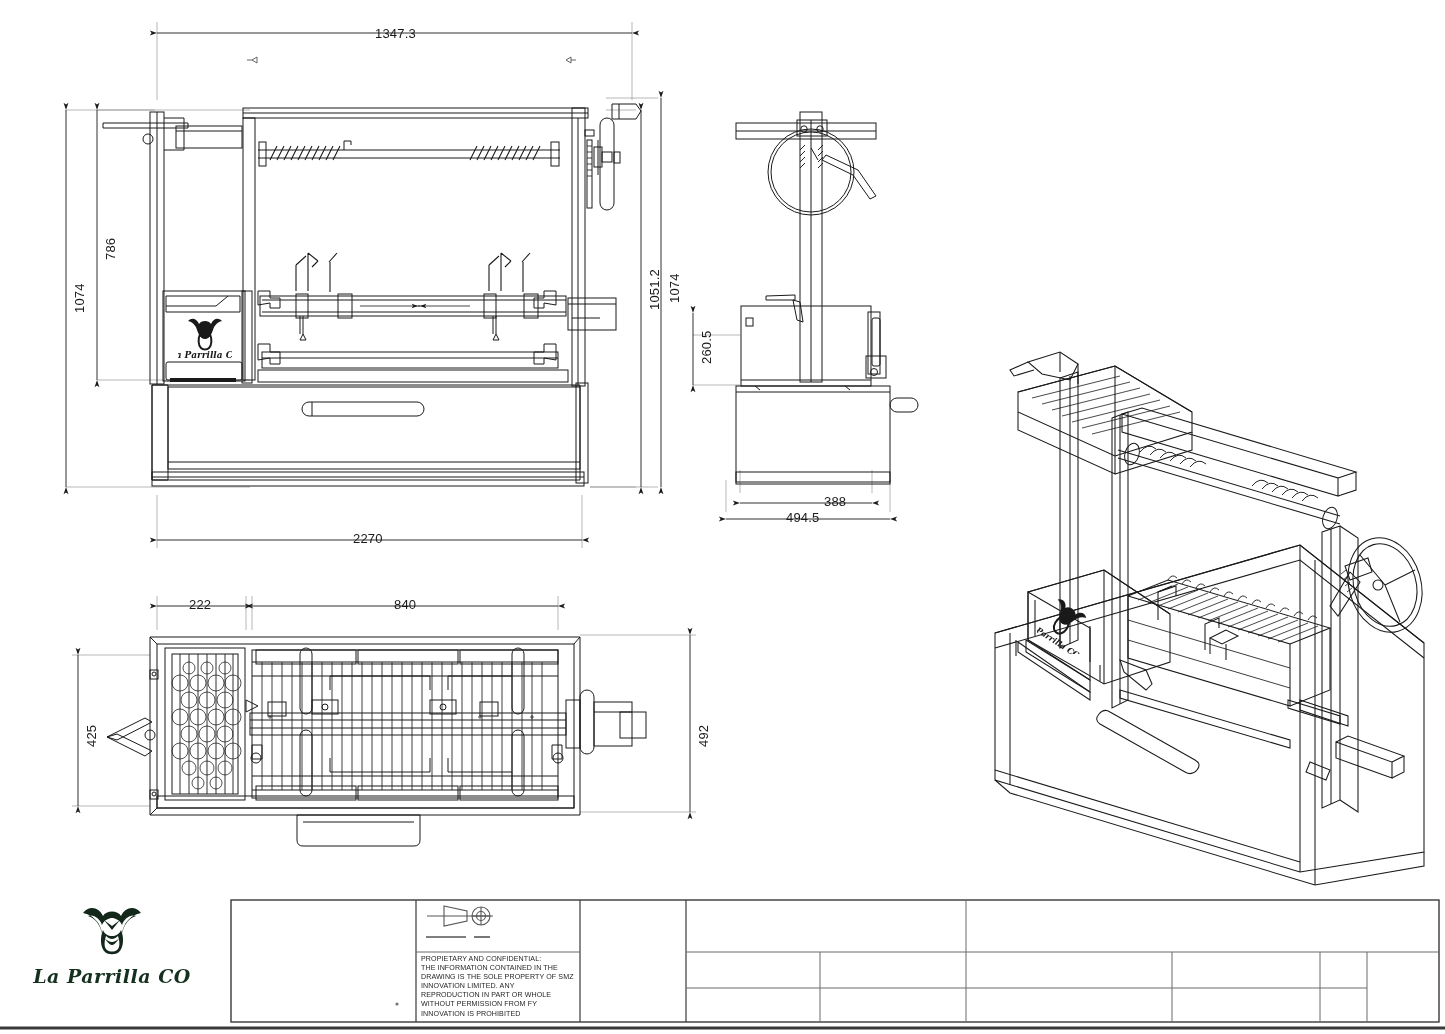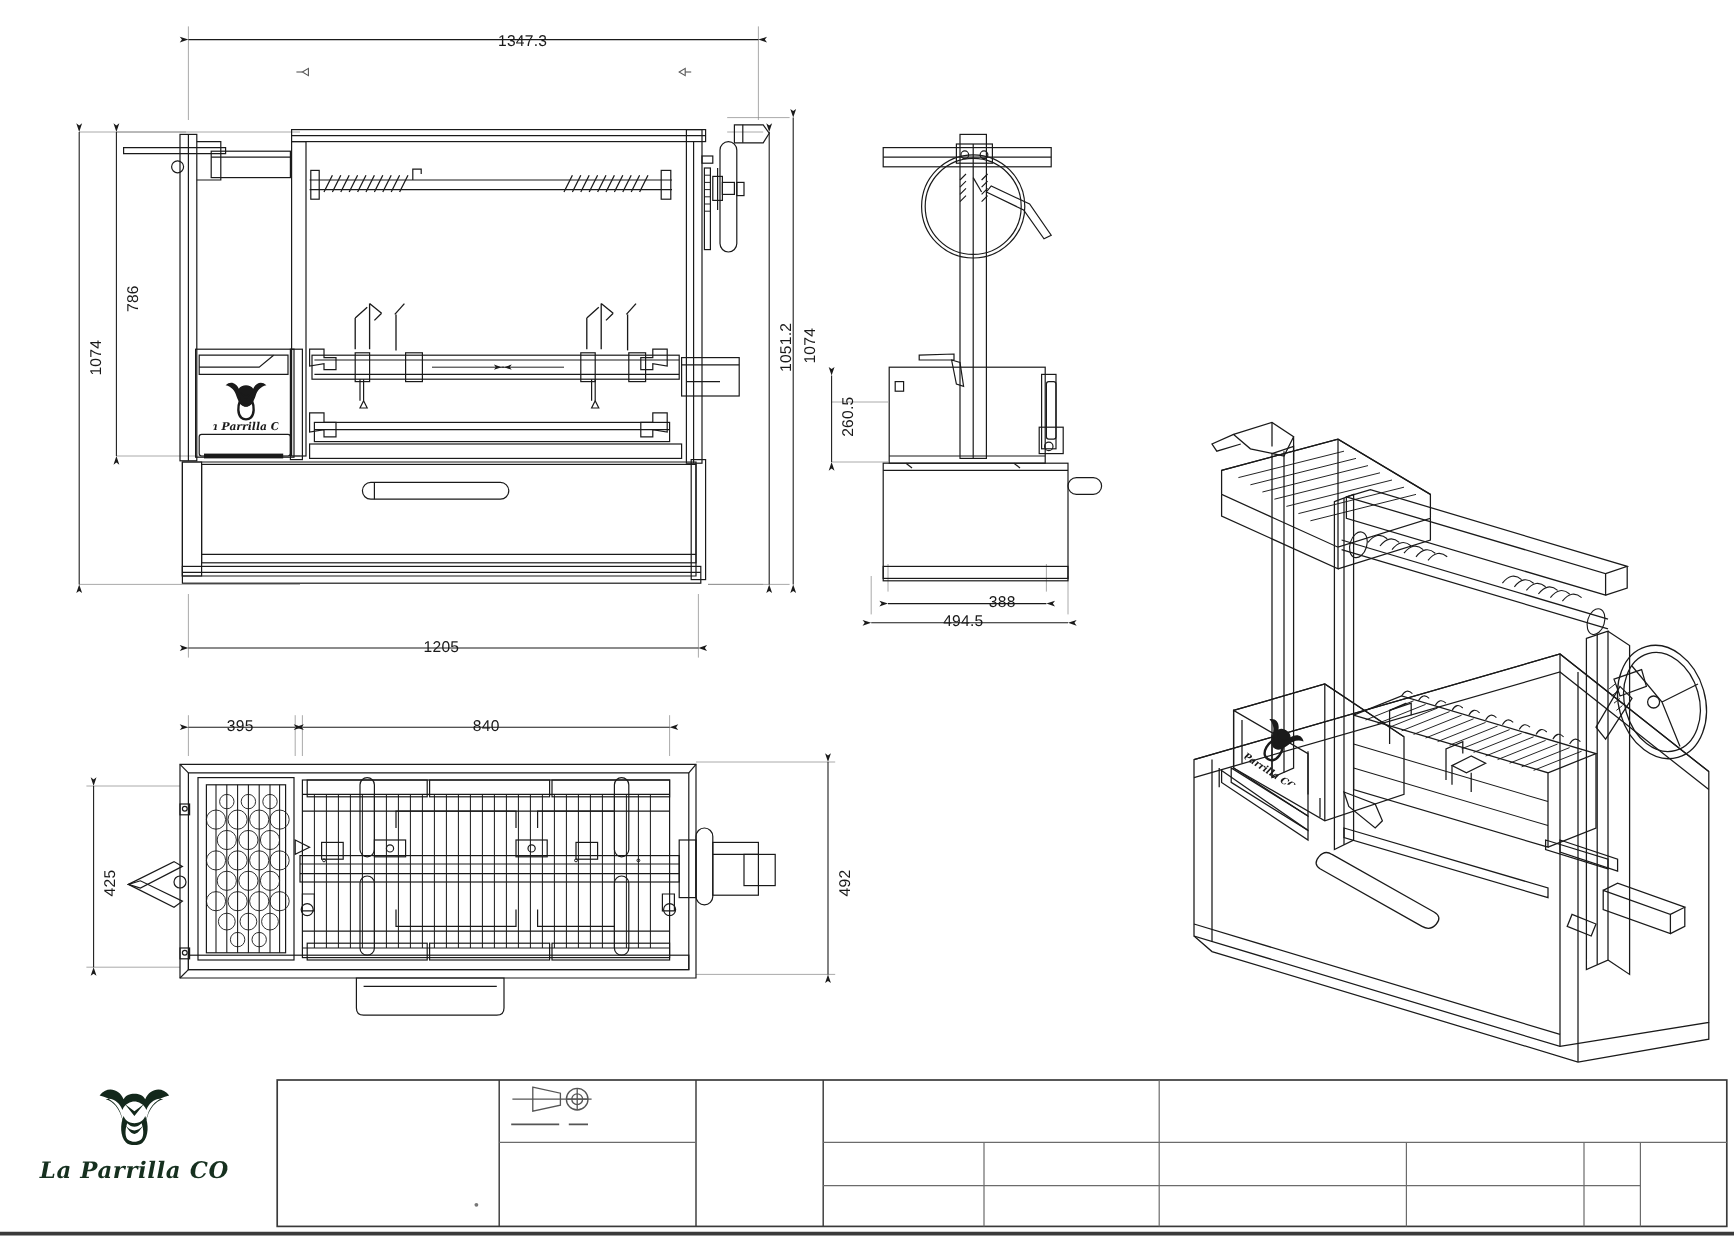--- a/index.html
+++ b/index.html
@@ -567,32 +567,32 @@
         <path d="M1300,700 L1348,716 L1348,726 L1300,710 Z"></path>
         <path d="M1336,742 L1392,762 L1392,778 L1336,758 Z"></path>
         <path d="M1336,742 L1348,736 L1404,756 L1392,762"></path>
         <path d="M1404,756 L1404,772 L1392,778"></path>
 
         <path d="M1310,762 L1330,770 L1326,780 L1306,772 Z"></path>
       </g>
     </g>
   </svg>
 
-  <div class="dimtext" style="left:375px; top:26px;margin-left:40px;">1347.3</div>
+  <div class="dimtext" style="left:375px; top:26px;">1347.3</div>
   <div class="dimtext vert" style="left:103px; top:260px;">786</div>
   <div class="dimtext vert" style="left:72px; top:313px;">1074</div>
   <div class="dimtext vert" style="left:647px; top:310px;">1051.2</div>
   <div class="dimtext vert" style="left:667px; top:303px;">1074</div>
-  <div class="dimtext" style="left:353px; top:531px;">1205</div>
+  <div class="dimtext" style="left:353px; top:531px;">2270</div>
 
   <div class="dimtext vert" style="left:699px; top:364px;">260.5</div>
   <div class="dimtext" style="left:824px; top:494px;">388</div>
   <div class="dimtext" style="left:786px; top:510px;">494.5</div>
 
-  <div class="dimtext" style="left:189px; top:597px;">395</div>
+  <div class="dimtext" style="left:189px; top:597px;">222</div>
   <div class="dimtext" style="left:394px; top:597px;text-align:center;">840</div>
   <div class="dimtext vert" style="left:84px; top:747px;">425</div>
   <div class="dimtext vert" style="left:696px; top:747px;">492</div>
 
   <svg style="position:absolute; left:178px; top:312px; width:54px; height:48px;" viewBox="0 0 54 48">
     <g fill="#1a1a1a">
       <path d="M10,9 C14,5 19,7 21,12 C23,8 31,8 33,12 C35,7 40,5 44,9 C39,10 36,14 35,18 C33,24 30,27 27,27 C24,27 21,24 19,18 C18,14 15,10 10,9 Z"></path>
       <path d="M21,14 l6,4 l6,-4 l-6,7 Z"></path>
       <path d="M22,22 C20,27 20,33 23,36 C25,38 29,38 31,36 C34,33 34,27 32,22 C30,27 24,27 22,22 Z" fill="none" stroke="#1a1a1a" stroke-width="2"></path>
     </g>
@@ -637,20 +637,27 @@
       <circle cx="481" cy="916" r="9"></circle>
       <circle cx="481" cy="916" r="4.5"></circle>
       <line x1="472" y1="916" x2="490" y2="916"></line>
       <line x1="481" y1="907" x2="481" y2="925"></line>
       <line x1="426" y1="937" x2="466" y2="937" stroke-width="1.6"></line>
       <line x1="474" y1="937" x2="490" y2="937" stroke-width="1.6"></line>
       <circle cx="397" cy="1004" r="1.6" fill="#777777" stroke="none"></circle>
     </g>
   </svg>
 
+  <div class="tb-text" style="left:421px; top:955px; width:156px;">PROPIETARY AND CONFIDENTIAL:
+THE INFORMATION CONTAINED IN THE
+DRAWING IS THE SOLE PROPERTY OF SMZ
+INNOVATION LIMITED. ANY
+REPRODUCTION IN PART OR WHOLE
+WITHOUT PERMISSION FROM FY
+INNOVATION IS PROHIBITED</div>
 
   <div class="logo-wrap">
     <svg class="logo-bull" viewBox="0 0 70 60">
       <g fill="#13281b">
         <path d="M6,10 C12,2 22,4 26,13 C29,7 41,7 44,13 C48,4 58,2 64,10 C54,12 48,19 46,26 C43,36 38,42 35,42 C32,42 27,36 24,26 C22,19 16,12 6,10 Z
                  M11,13 C18,15 22,21 24,27 C26,34 30,39 35,39 C40,39 44,34 46,27 C48,21 52,15 59,13 C53,11 47,16 45,22
                  C43,17 38,15 35,15 C32,15 27,17 25,22 C23,16 17,11 11,13 Z"></path>
         <path d="M27,17 l8,6 l8,-6 l-8,10 Z"></path>
         <path d="M26,27 C23,34 23,44 28,49 C31,52 39,52 42,49 C47,44 47,34 44,27 C41,35 29,35 26,27 Z
                  M29,33 C33,37 37,37 41,33 C43,39 43,45 40,47 C37,49 33,49 30,47 C27,45 27,39 29,33 Z"></path>

